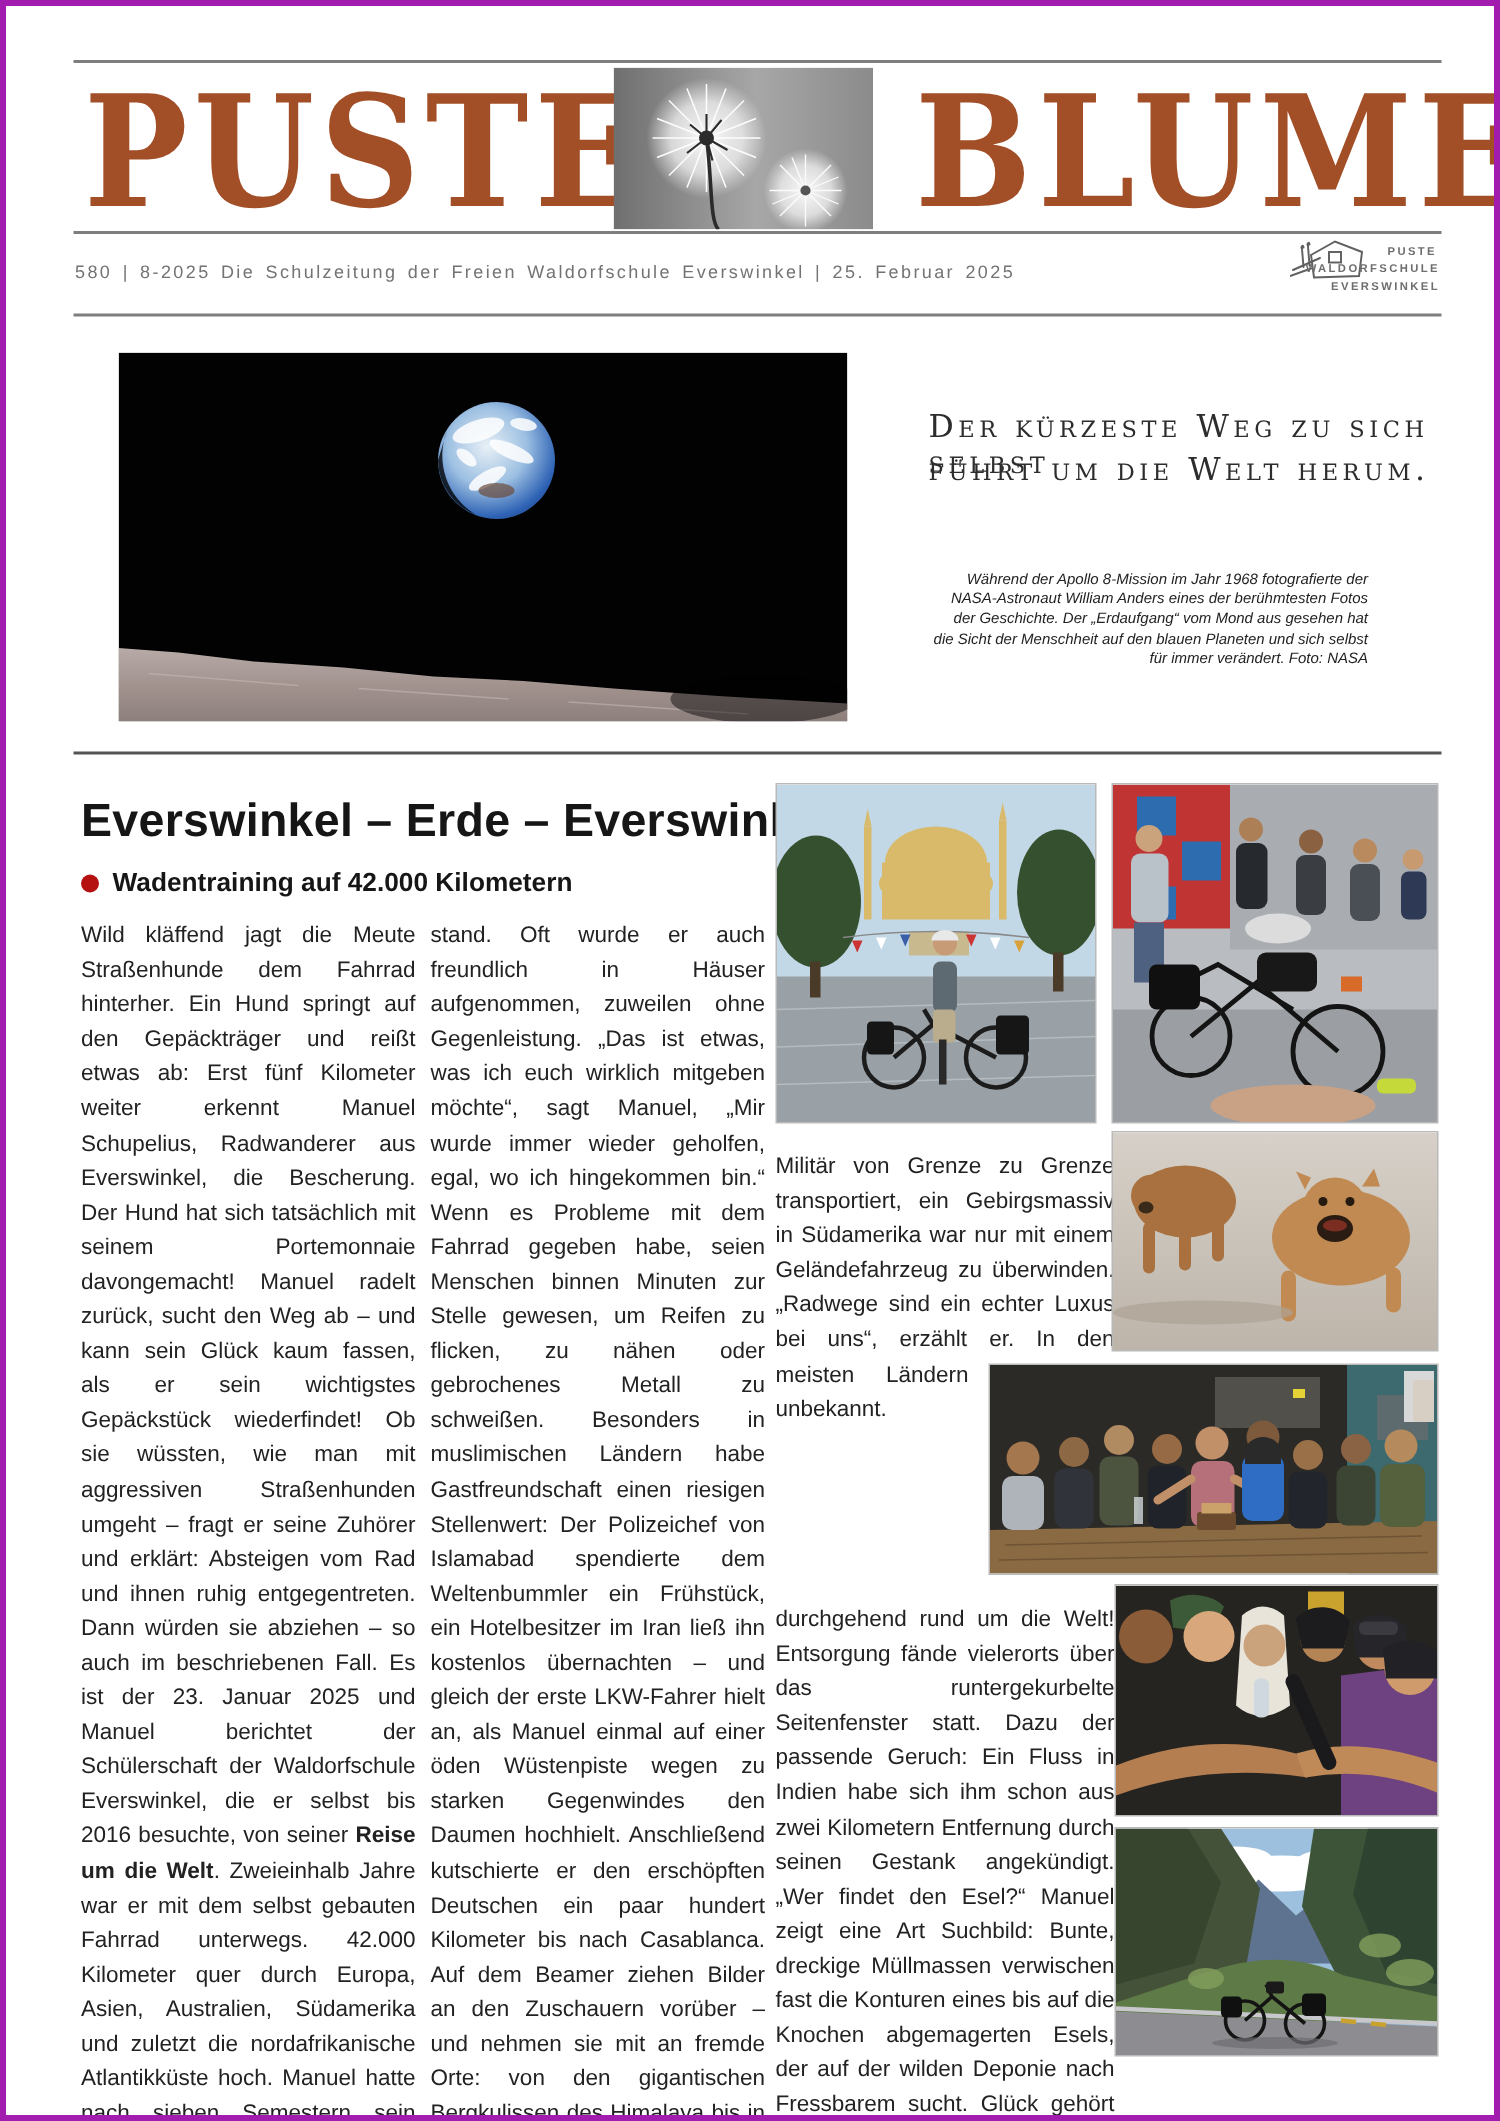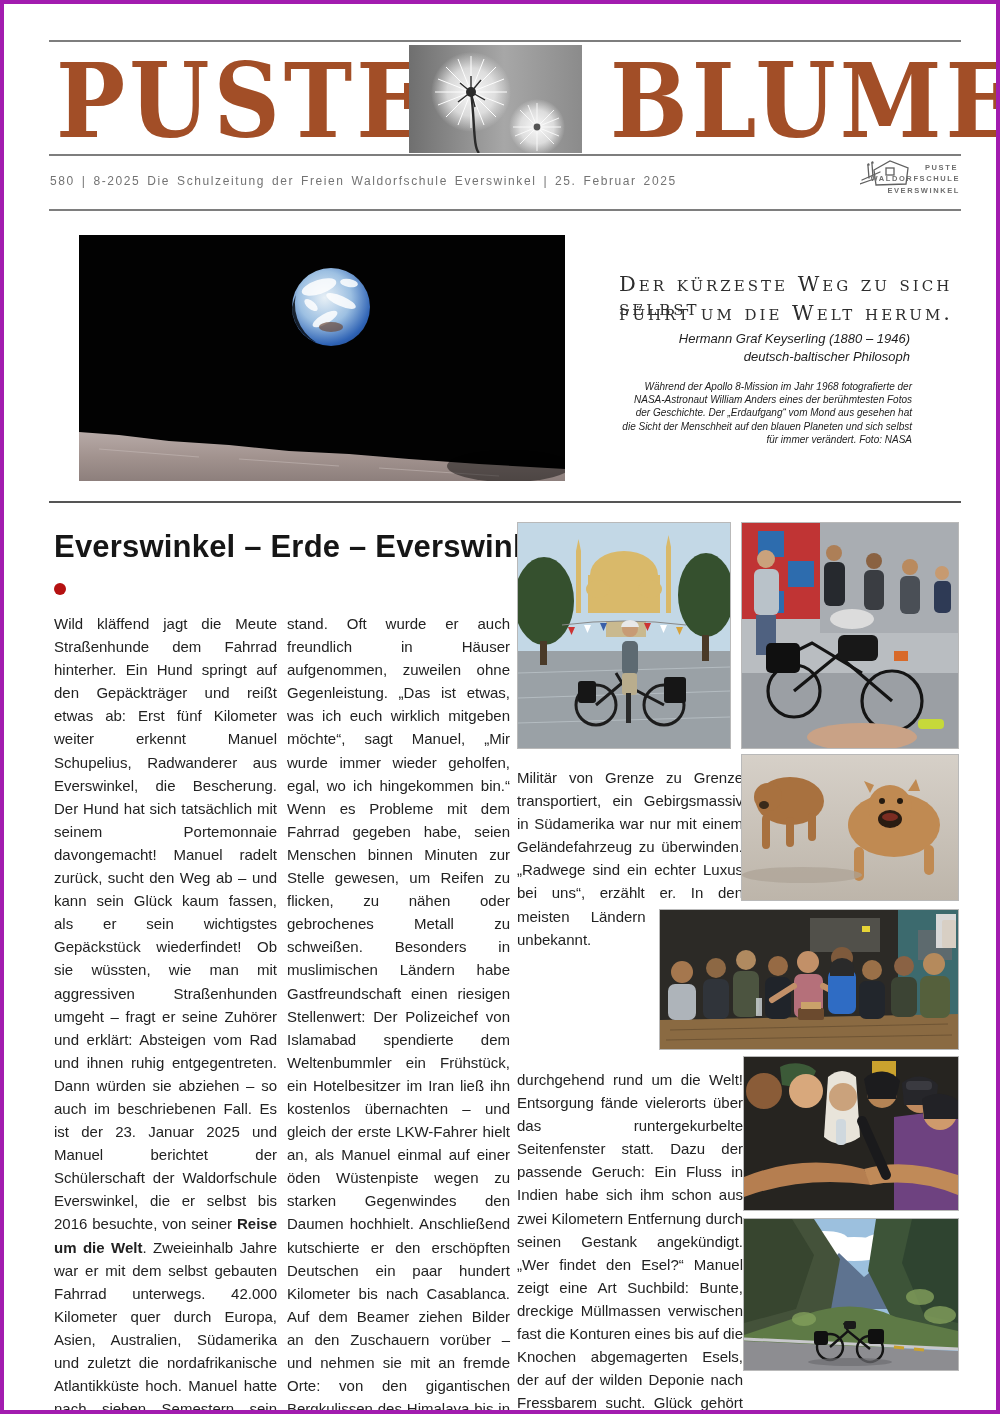--- a/index.html
+++ b/index.html
@@ -172,32 +172,28 @@
           <path d="M160,224 L260,231" fill="none"></path>
           <path d="M300,233 L420,241" fill="none"></path>
       </g>
       <ellipse cx="430" cy="231" rx="62" ry="16" fill="#000" opacity=".45"></ellipse>
     </svg>
   </div>
 
   <div class="quote-line" style="left:615px;top:268px;">Der kürzeste Weg zu sich selbst</div>
   <div class="quote-line" style="left:615px;top:297px;">führt um die Welt herum.</div>
 
-  <div class="attr" style="left:615px;top:326px;width:291px;">
-    <div>Hermann Graf Keyserling (1880 – 1946)</div>
-    <div>deutsch-baltischer Philosoph</div>
-  </div>
 
   <div class="caption" style="left:618px;top:376px;width:290px;">Während der Apollo 8-Mission im Jahr 1968 fotografierte der NASA-Astronaut William Anders eines der berühmtesten Fotos der Geschichte. Der „Erdaufgang“ vom Mond aus gesehen hat die Sicht der Menschheit auf den blauen Planeten und sich selbst für immer verändert. Foto: NASA</div>
 
   <div class="rule-dark" style="left:45px;top:497px;width:912px;height:1.5px;"></div>
 
   <div class="headline" style="left:50px;top:525px;">Everswinkel – Erde – Everswinkel</div>
   <div class="subhead" style="left:50px;top:574px;">
-    <span class="bullet"></span>
+    <span class="bullet"></span><span>Wadentraining auf 42.000 Kilometern</span>
   </div>
 
   <div class="col" style="left:50px;top:608px;width:223px;">
     <span>Wild kläffend jagt die Meute Straßenhunde dem Fahrrad hinterher. Ein Hund springt auf den Gepäckträger und reißt etwas ab: Erst fünf Kilometer weiter erkennt Manuel Schupelius, Radwanderer aus Everswinkel, die Bescherung. Der Hund hat sich tatsächlich mit seinem Portemonnaie davongemacht! Manuel radelt zurück, sucht den Weg ab – und kann sein Glück kaum fassen, als er sein wichtigstes Gepäckstück wiederfindet! Ob sie wüssten, wie man mit aggressiven Straßenhunden umgeht – fragt er seine Zuhörer und erklärt: Absteigen vom Rad und ihnen ruhig entgegentreten. Dann würden sie abziehen – so auch im beschriebenen Fall. Es ist der 23. Januar 2025 und Manuel berichtet der Schülerschaft der Waldorfschule Everswinkel, die er selbst bis 2016 besuchte, von seiner </span><b>Reise um die Welt</b><span>. Zweieinhalb Jahre war er mit dem selbst gebauten Fahrrad unterwegs. 42.000 Kilometer quer durch Europa, Asien, Australien, Südamerika und zuletzt die nordafrikanische Atlantikküste hoch. Manuel hatte nach sieben Semestern sein Studium abgebrochen und „da fragte ich mich, was kann und will ich eigentlich.“ Seine Antwort, die er für sich selbst fand: Radfahren! Ein Leben auf dem Sattel und in einem robusten Zelt, in dem er in der Sahara einen Sandsturm über-</span>
   </div>
 
   <div class="col" style="left:283px;top:608px;width:223px;">stand. Oft wurde er auch freundlich in Häuser aufgenommen, zuweilen ohne Gegenleistung. „Das ist etwas, was ich euch wirklich mitgeben möchte“, sagt Manuel, „Mir wurde immer wieder geholfen, egal, wo ich hingekommen bin.“ Wenn es Probleme mit dem Fahrrad gegeben habe, seien Menschen binnen Minuten zur Stelle gewesen, um Reifen zu flicken, zu nähen oder gebrochenes Metall zu schweißen. Besonders in muslimischen Ländern habe Gastfreundschaft einen riesigen Stellenwert: Der Polizeichef von Islamabad spendierte dem Weltenbummler ein Frühstück, ein Hotelbesitzer im Iran ließ ihn kostenlos übernachten – und gleich der erste LKW-Fahrer hielt an, als Manuel einmal auf einer öden Wüstenpiste wegen zu starken Gegenwindes den Daumen hochhielt. Anschließend kutschierte er den erschöpften Deutschen ein paar hundert Kilometer bis nach Casablanca. Auf dem Beamer ziehen Bilder an den Zuschauern vorüber – und nehmen sie mit an fremde Orte: von den gigantischen Bergkulissen des Himalaya bis in den Dschungel des Amazonas hinein, auf dem Manuel drei Wochen auf einem großen Kahn unterwegs war. Das allein für sich sei ein „großes Abenteuer“ gewesen. Nicht jeden Streckenabschnitt konnte er mit dem Rad passieren – in Pakistan wurde er vom</div>
 
   <div class="col" style="left:513px;top:762px;width:226px;">Militär von Grenze zu Grenze transportiert, ein Gebirgsmassiv in Südamerika war nur mit einem Geländefahrzeug zu überwinden. „Radwege sind ein echter Luxus bei uns“, erzählt er. In den meisten Ländern seien sie unbekannt.</div>
   <div class="col" style="left:513px;top:1064px;width:226px;">durchgehend rund um die Welt! Entsorgung fände vielerorts über das runtergekurbelte Seitenfenster statt. Dazu der passende Geruch: Ein Fluss in Indien habe sich ihm schon aus zwei Kilometern Entfernung durch seinen Gestank angekündigt. „Wer findet den Esel?“ Manuel zeigt eine Art Suchbild: Bunte, dreckige Müllmassen verwischen fast die Konturen eines bis auf die Knochen abgemagerten Esels, der auf der wilden Deponie nach Fressbarem sucht. Glück gehört sicher auch dazu, eine solche Fahrt um die Welt heil zu überstehen: Das</div>

